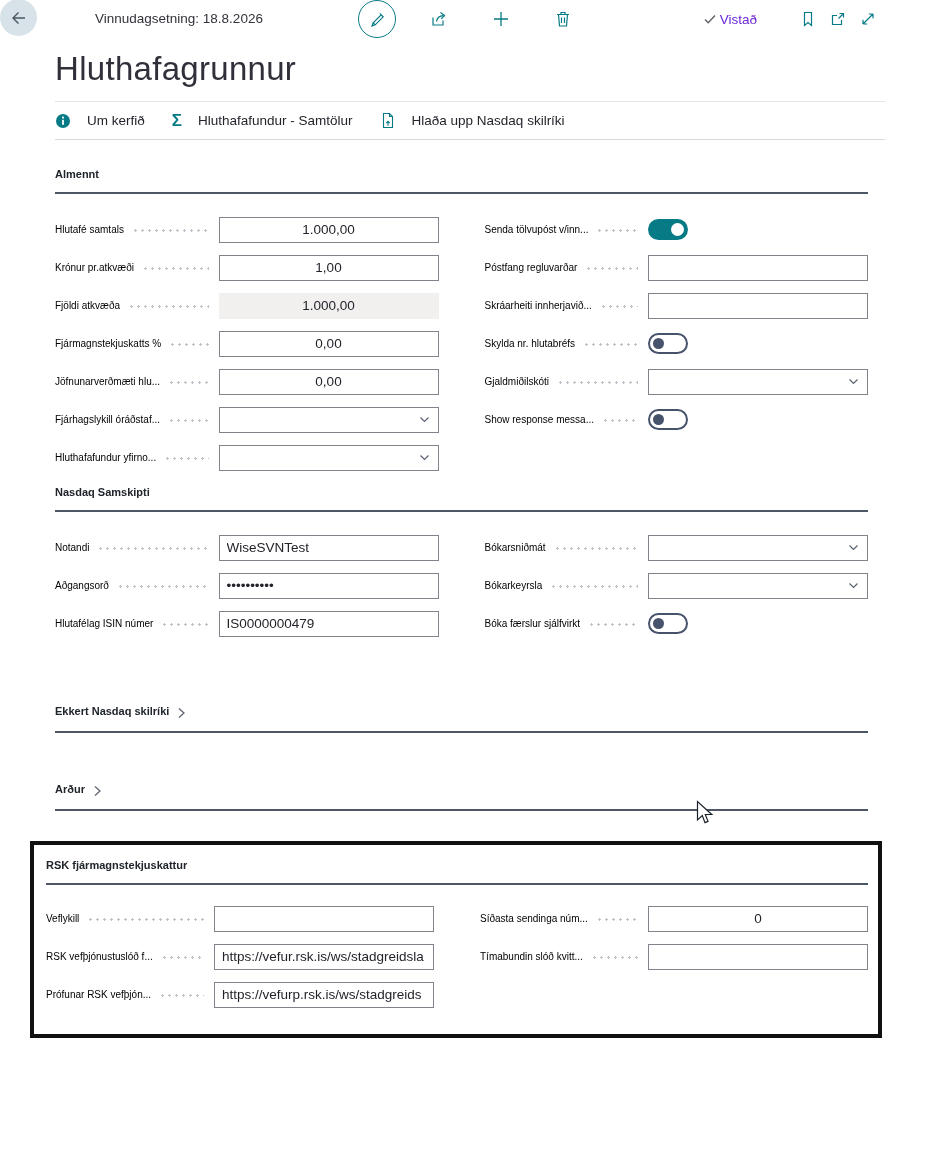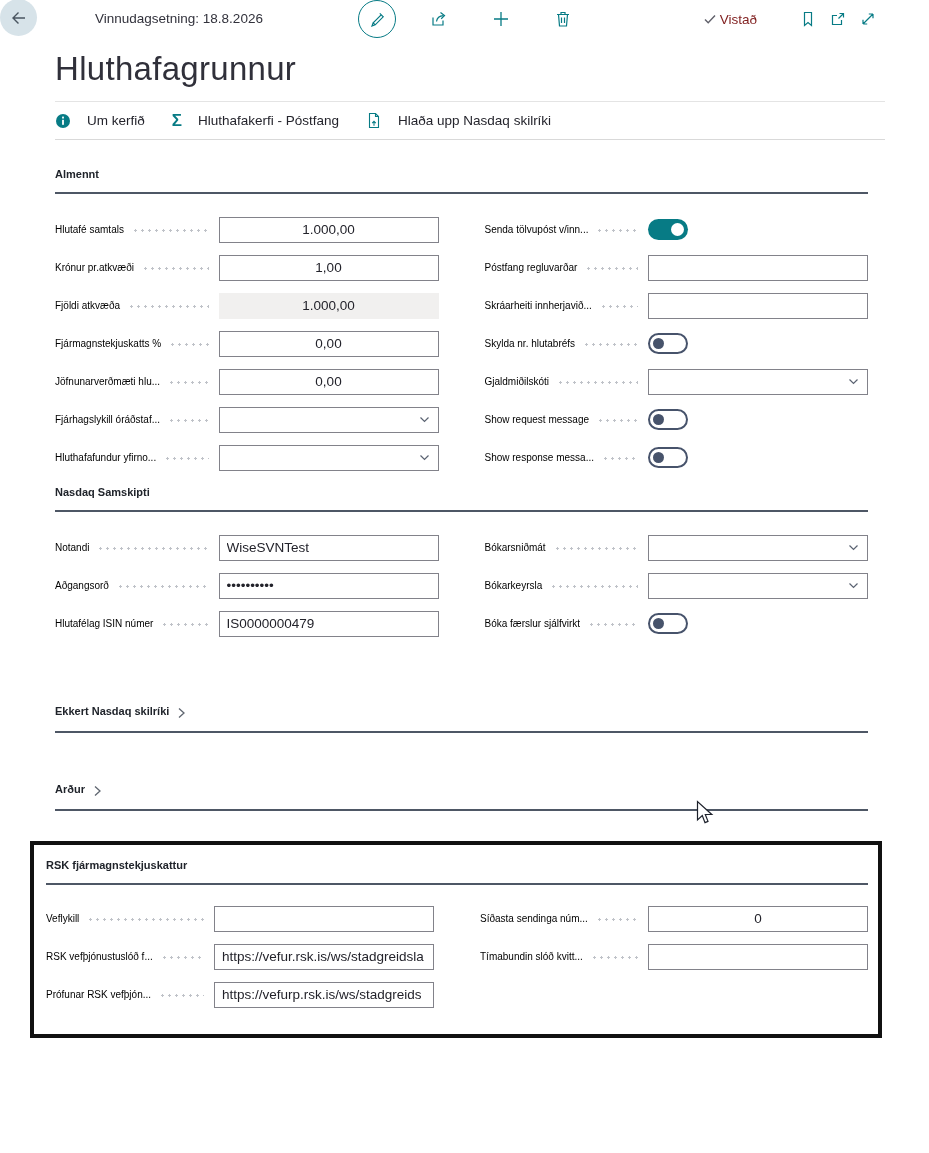--- a/index.html
+++ b/index.html
@@ -10,21 +10,21 @@
   }
   .topbar{position:relative;height:38px;padding-left:14px;}
   .back-btn{position:absolute;left:0;top:-1px;width:37px;height:37px;border-radius:50%;
     background:#d7e3e9;display:flex;align-items:center;justify-content:center;color:#4a5560;cursor:pointer;}
   .workdate{position:absolute;left:95px;top:11px;font-size:13.5px;color:#32323c;}
   .toolbar-center{position:absolute;left:358px;top:0;height:38px;display:flex;align-items:center;}
   .icon-btn{color:#077b85;display:flex;align-items:center;justify-content:center;cursor:pointer;}
   .tc-icon{width:20px;margin-right:42px;}
   .circled{width:38px;height:38px;border:1px solid #077b85;border-radius:50%;margin-right:33px;box-sizing:border-box;}
   .topbar-right{position:absolute;right:52px;top:0;height:38px;display:flex;align-items:center;gap:12px;}
-  .saved{display:flex;align-items:center;gap:3px;color:#7f1d1d;font-size:13.5px;margin-right:30px;}
+  .saved{display:flex;align-items:center;gap:3px;color:#6d28d9;font-size:13.5px;margin-right:30px;}
   .content{padding:0 61px 0 55px;}
   h1{font-size:33px;font-weight:300;color:#30303a;margin:9px 0 0;line-height:44px;letter-spacing:.3px;}
   .title-divider{height:1px;background:#e4e4e4;margin:10px -17px 0 0;}
   .menubar{display:flex;align-items:center;gap:27px;height:37px;border-bottom:1px solid #d9d9d9;margin-right:-17px;}
   .menu-item{display:flex;align-items:center;gap:16px;font-size:13.5px;color:#24242c;cursor:pointer;}
   .mi-icon{display:flex;color:#077b85;}
   .sigma{color:#077b85;font-weight:700;font-size:17px;line-height:17px;}
   section h2{font-size:11px;font-weight:700;color:#20242b;margin:0;line-height:21px;}
   .sec-head{margin-top:24px;}
   .sec-divider{height:2px;background:#4e5765;margin-top:7px;}
@@ -133,21 +133,21 @@
           <svg width="16" height="16" viewBox="0 0 16 16">
               <circle cx="8" cy="8" r="7" fill="#077b85"></circle>
               <rect x="7.1" y="6.8" width="1.8" height="5" fill="#fff"></rect>
               <rect x="7.1" y="3.6" width="1.8" height="1.9" fill="#fff"></rect>
             </svg>
         </span>
         <span>Um kerfið</span>
       </div>
       <div class="menu-item">
         <span class="mi-icon sigma">Σ</span>
-        <span>Hluthafakerfi - Póstfang</span>
+        <span>Hluthafafundur - Samtölur</span>
       </div>
       <div class="menu-item">
         <span class="mi-icon">
           <svg width="16" height="17" viewBox="0 0 16 17" fill="none" stroke="#077b85" stroke-width="1.1">
               <path d="M3.5 1.5 H9.5 L12.5 4.5 V15.5 H3.5 Z M9.5 1.5 V4.5 H12.5"></path>
               <path d="M8 13.8 V9.6 M6.2 11.2 L8 9.4 L9.8 11.2"></path>
             </svg>
         </span>
         <span>Hlaða upp Nasdaq skilríki</span>
       </div>
@@ -275,29 +275,20 @@
             <span class="flabel">Gjaldmiðilskóti</span>
             <span class="leader"></span>
             <div class="ctrl">
                 <div class="input dd">
                   <span></span>
                   <span class="chev">
                     <svg width="13" height="13" viewBox="0 0 13 13" fill="none" stroke="currentColor" stroke-width="1.2">
                       <path d="M2.5 4.5 L6.5 8.5 L10.5 4.5"></path>
                     </svg>
                   </span>
-                </div>
-              </div>
-          </div>
-          <div class="frow">
-            <span class="flabel">Show request message</span>
-            <span class="leader"></span>
-            <div class="ctrl">
-                <div class="toggle off">
-                  <div class="knob"></div>
                 </div>
               </div>
           </div>
           <div class="frow">
             <span class="flabel">Show response messa...</span>
             <span class="leader"></span>
             <div class="ctrl">
                 <div class="toggle off">
                   <div class="knob"></div>
                 </div>

